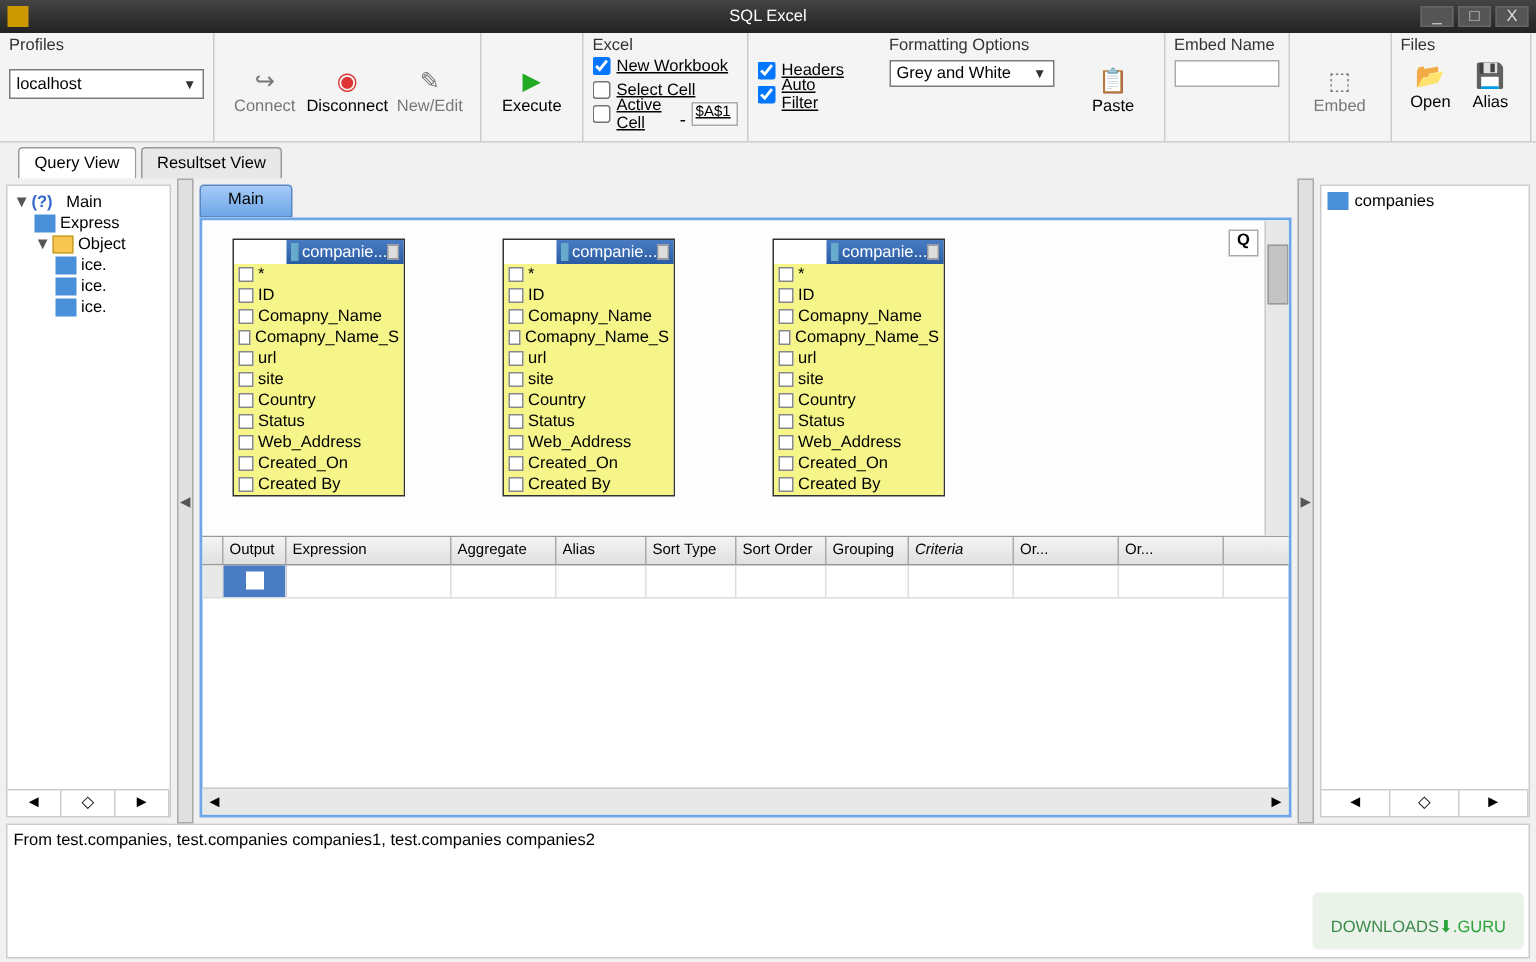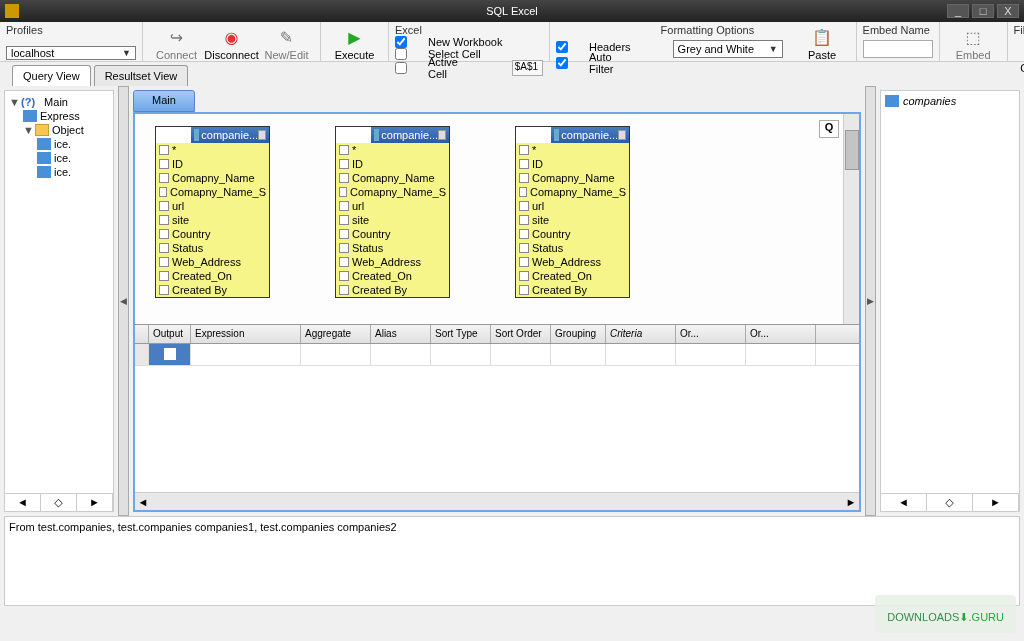--- a/index.html
+++ b/index.html
@@ -1,28 +1,28 @@
 <!DOCTYPE html>
 <html><head>
 <meta charset="utf-8">
 <style>
   *{box-sizing:border-box;margin:0;padding:0;font-family:Tahoma,Arial,sans-serif;font-size:11px;}
   body{width:1024px;height:641px;background:#f0f0f0;overflow:hidden;position:relative;}
   .titlebar{height:22px;background:linear-gradient(#444,#222);color:#fff;display:flex;align-items:center;justify-content:center;position:relative;}
   .titlebar .icon{position:absolute;left:5px;width:14px;height:14px;background:#c90;}
   .titlebar .wctrls{position:absolute;right:5px;display:flex;gap:3px;}
   .wbtn{width:22px;height:14px;background:#555;color:#ddd;text-align:center;line-height:12px;border:1px solid #666;cursor:default;}
-  .toolbar{height:40px;background:#f4f4f4;border-bottom:1px solid #ccc;display:flex;}
+  .toolbar{height:73px;background:#f4f4f4;border-bottom:1px solid #ccc;display:flex;}
   .tsection{border-right:1px solid #ccc;padding:2px 6px;display:flex;flex-direction:column;}
   .tlabel{font-size:11px;color:#333;}
   .profileCombo{width:130px;height:20px;border:1px solid #7a7a7a;background:#fff;margin-top:10px;display:flex;align-items:center;padding:0 4px;justify-content:space-between;}
   .btnv{display:flex;flex-direction:column;align-items:center;justify-content:center;width:55px;padding-top:4px;color:#777;}
   .btnv.enabled{color:#000;}
   .btnv .ic{width:22px;height:22px;display:flex;align-items:center;justify-content:center;font-size:16px;}
-  .chk{display:flex;align-items:center;gap:21px;height:16px;}
+  .chk{display:flex;align-items:center;gap:4px;height:16px;text-decoration:underline;}
   .chk input{width:12px;height:12px;}
   .cellBox{width:40px;height:16px;border:1px solid #aaa;background:#f8f8f8;font-size:10px;padding:0 2px;}
   .fmtCombo{width:110px;height:18px;border:1px solid #7a7a7a;background:#fff;display:flex;align-items:center;padding:0 4px;justify-content:space-between;}
   .tabs{height:24px;display:flex;align-items:end;padding-left:12px;gap:3px;}
   .tab{padding:4px 10px;border:1px solid #999;border-bottom:none;background:#e8e8e8;border-radius:3px 3px 0 0;}
   .tab.active{background:#fff;}
   .mainArea{display:flex;height:430px;}
   .sidebar{width:110px;border:1px solid #ccc;background:#fff;margin:4px;position:relative;}
   .tree{padding:4px;}
   .treerow{display:flex;align-items:center;gap:3px;padding:1px 0;white-space:nowrap;overflow:hidden;}
@@ -48,21 +48,21 @@
   .vscroll .thumb{width:14px;height:40px;background:#c4c4c4;border:1px solid #999;margin:16px auto 0;}
   .gridHeader{height:20px;background:linear-gradient(#f4f4f4,#e0e0e0);border-top:1px solid #999;border-bottom:1px solid #999;display:flex;}
   .ghcell{border-right:1px solid #aaa;padding:3px 4px;font-size:10px;}
   .gridRow{height:22px;display:flex;border-bottom:1px solid #ddd;}
   .grcell{border-right:1px solid #ddd;}
   .grcell.out{background:#4a7cc4;width:42px;}
   .grcell.out .cbw{width:12px;height:12px;background:#fff;margin:4px auto;}
   .hscrollBar{height:18px;border-top:1px solid #ccc;background:#e8e8e8;display:flex;align-items:center;}
   .splitHandle{width:11px;background:#e0e0e0;border:1px solid #aaa;display:flex;align-items:center;justify-content:center;font-size:9px;color:#555;}
   .rightPanel{width:140px;border:1px solid #ccc;background:#fff;margin:4px;position:relative;}
-  .rpRow{display:flex;align-items:center;gap:4px;padding:4px;font-style:italic;}
+  .rpRow{display:flex;align-items:center;gap:4px;padding:4px;}
   .sqlArea{height:90px;border:1px solid #ccc;background:#fff;margin:0 4px;padding:4px;font-size:11px;}
   .watermark{position:absolute;bottom:8px;right:8px;font-size:22px;font-weight:normal;color:#3a8a4a;background:rgba(230,240,230,0.85);padding:6px 12px;border-radius:4px;margin-left:32px;}
   .watermark span.g{color:#2aa43a;}
   .arrowDown{font-size:9px;color:#333;}
 </style>
 </head>
 <body>
 
 <div class="titlebar">
   <div class="icon"></div>
@@ -122,21 +122,21 @@
             <input type="checkbox" checked="" style="">
             <span>Headers</span>
           </label>
         <label class="chk">
             <input type="checkbox" checked="" style="">
             <span>Auto Filter</span>
           </label>
       </div>
       <div>
         <span class="tlabel">Formatting Options</span>
-        <div class="fmtCombo" style="margin-top:4px;margin-left:12px;">
+        <div class="fmtCombo" style="margin-top:4px;">
           <span>Grey and White</span>
             <span class="arrowDown">▼</span>
         </div>
       </div>
     </div>
   </div>
   <div class="tsection" style="flex-direction:row;align-items:center;">
     <div class="btnv enabled">
         <div class="ic" style="color:#2a2;">📋</div>
         <span>Paste</span>

